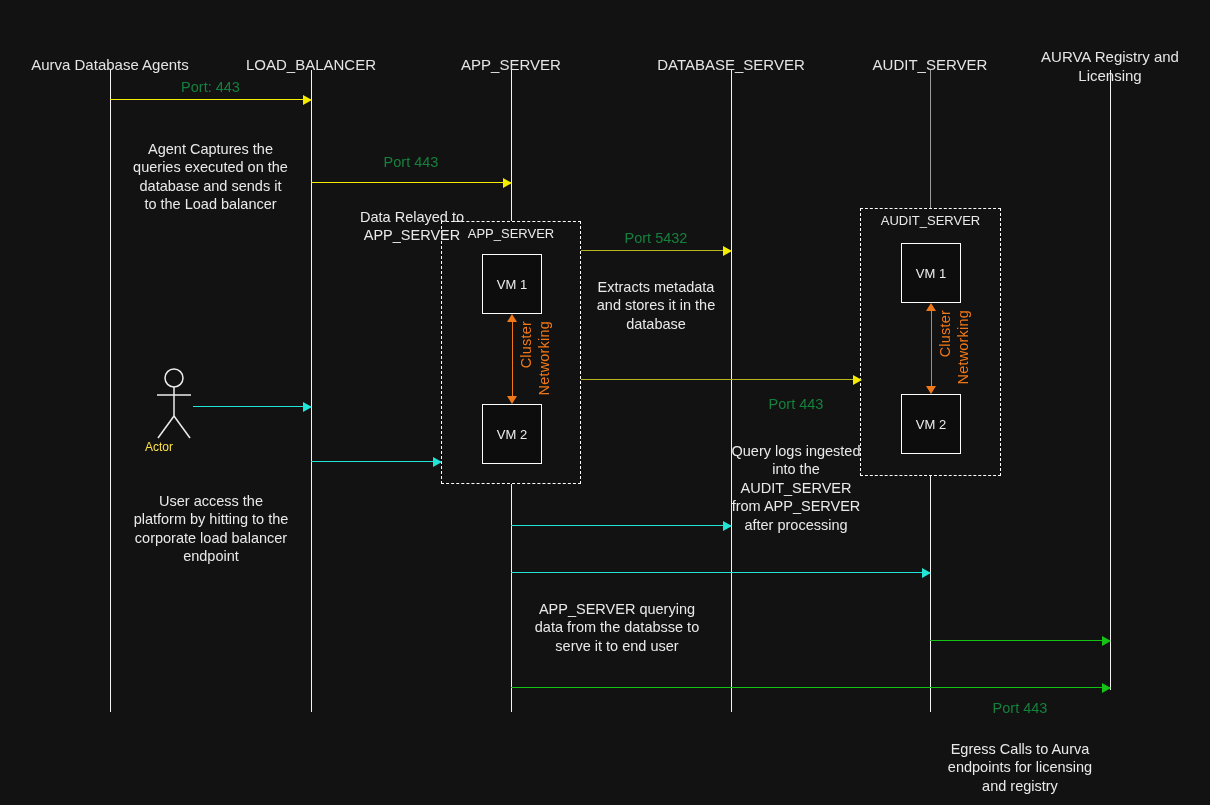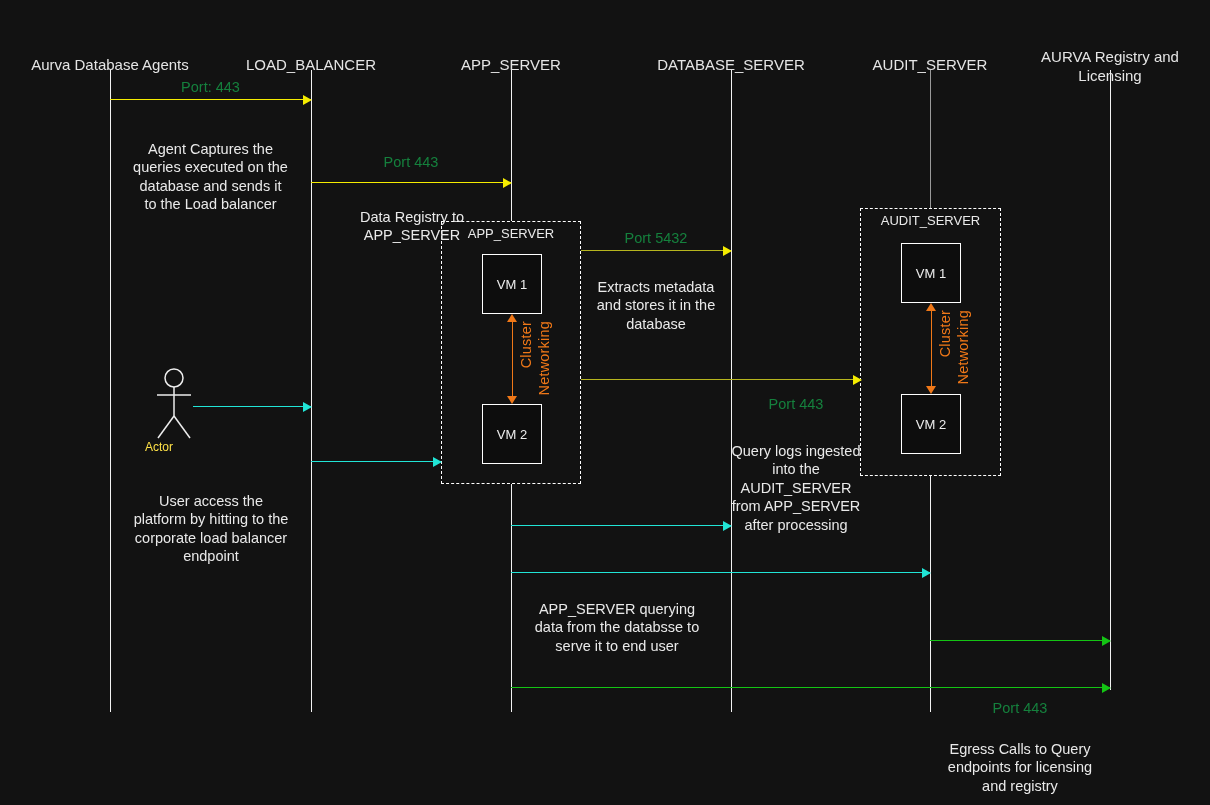--- a/index.html
+++ b/index.html
@@ -212,21 +212,21 @@
 to the Load balancer</span>
   </div>
 
   <div class="portlbl" style="left:311px;top:153px;width:200px;">
     <span>Port 443</span>
   </div>
   <div class="msg" style="left:311px;top:182px;width:200px;border-top-color:#f5ec00;">
     <span class="head" style="border-left-color:#f5ec00;"></span>
   </div>
   <div class="note" style="left:312px;top:189px;width:200px;text-align:center;">
-    <span>Data Registry to
+    <span>Data Relayed to
 APP_SERVER</span>
   </div>
 
   <div class="portlbl" style="left:581px;top:229px;width:150px;">
     <span>Port 5432</span>
   </div>
   <div class="msg" style="left:581px;top:250px;width:150px;border-top-color:#b6b51e;">
     <span class="head" style="border-left-color:#f5ec00;"></span>
   </div>
   <div class="note" style="left:581px;top:259px;width:150px;">
@@ -276,21 +276,21 @@
     <span class="head" style="border-left-color:#21e5d6;"></span>
   </div>
 
   <div class="msg" style="left:930px;top:640px;width:180px;border-top-color:#14c414;">
     <span class="head" style="border-left-color:#14c414;"></span>
   </div>
   <div class="portlbl" style="left:930px;top:699px;width:180px;">
     <span>Port 443</span>
   </div>
   <div class="note" style="left:930px;top:721px;width:180px;">
-    <span>Egress Calls to Query
+    <span>Egress Calls to Aurva
 endpoints for licensing
 and registry</span>
   </div>
 
   <div class="msg" style="left:511px;top:687px;width:599px;border-top-color:#14c414;">
     <span class="head" style="border-left-color:#14c414;"></span>
   </div>
 
 </div>
 

